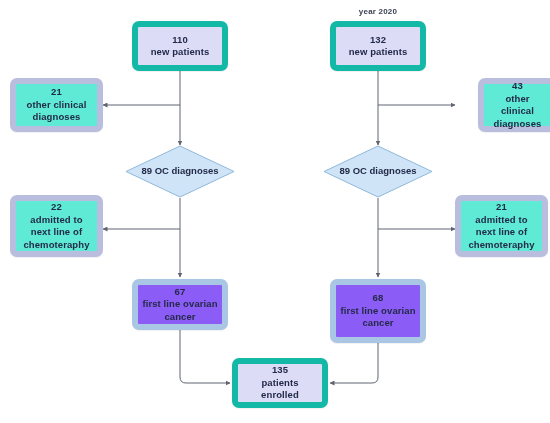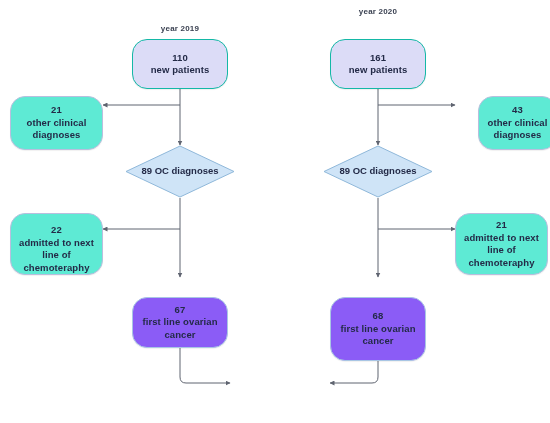--- a/index.html
+++ b/index.html
@@ -31,25 +31,24 @@
     justify-content: center;
     text-align: center;
     color: #232a47;
     font-size: 9.5px;
     line-height: 12.5px;
     font-weight: bold;
     letter-spacing: 0.1px;
   }
   .node .inner { padding: 0 4px; }
   .box {
-    border-radius: 15px;
-    border: 1px solid #14b8a6;
+    border-radius: 7px;
+    border: 6px solid #14b8a6;
     background: #dcdcf7;
     box-shadow: 0 1px 1px rgba(0,0,0,0.06);
-    margin-top: 18px;
   }
   .box.pale {
     background: #5eead4;
     border-color: #b9bede;
   }
   .box.blue {
     background: #8b5cf6;
     border-color: #a9c6e4;
   }
   .diamond-wrap {
@@ -120,21 +119,21 @@
 
   <div class="node box" style="left:132px; top:21px; width:96px; height:50px;">
     <div class="inner">
       <span>110</span><br>
       <span>new patients</span>
     </div>
   </div>
 
   <div class="node box" style="left:330px; top:21px; width:96px; height:50px;">
     <div class="inner">
-      <span>161</span><br>
+      <span>132</span><br>
       <span>new patients</span>
     </div>
   </div>
 
   <div class="node box pale" style="left:10px; top:78px; width:93px; height:54px;">
     <div class="inner">
       <span>21</span><br>
       <span>other clinical diagnoses</span>
     </div>
   </div>
@@ -181,14 +180,20 @@
     </div>
   </div>
 
   <div class="node box blue" style="left:330px; top:279px; width:96px; height:64px;">
     <div class="inner">
       <span>68</span><br>
       <span>first line ovarian cancer</span>
     </div>
   </div>
 
+  <div class="node box" style="left:232px; top:358px; width:96px; height:50px;">
+    <div class="inner">
+      <span>135</span><br>
+      <span>patients enrolled</span>
+    </div>
+  </div>
 
 </div>
 
 </body></html>

